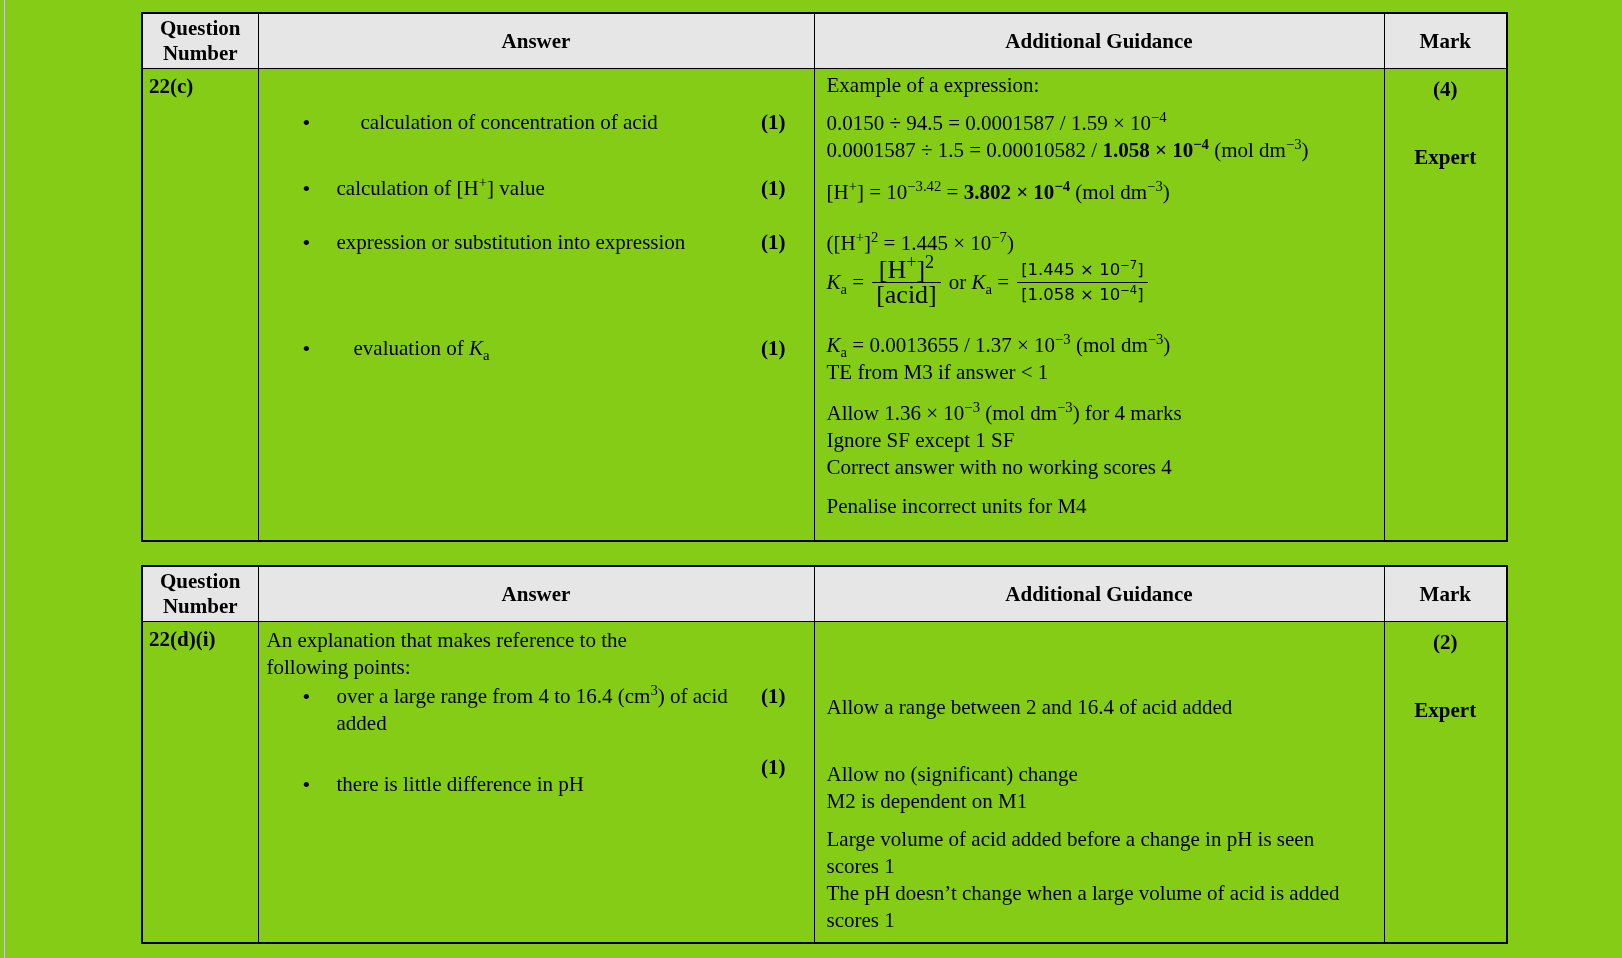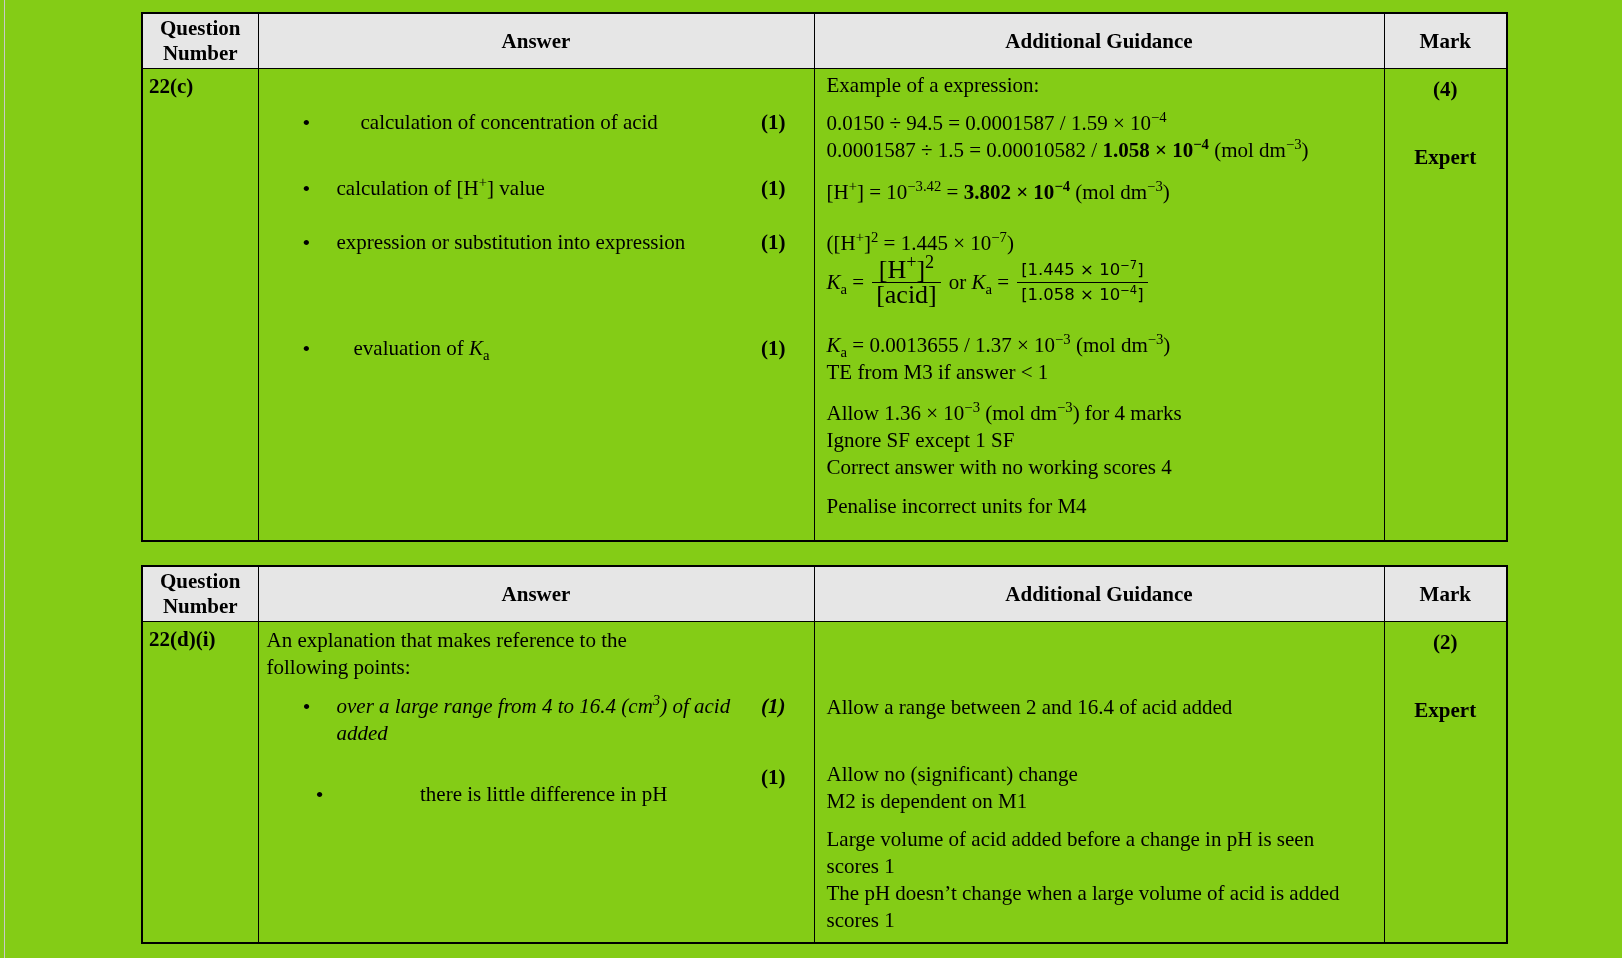--- a/index.html
+++ b/index.html
@@ -66,22 +66,22 @@
   .bullet-row .btext { flex: 1 1 auto; }
   .bullet-row .bmark { flex: 0 0 auto; font-weight: bold; margin-left: 10px; }
   .bmark.raised { position: relative; top: -17px; }
 
   .b1 { margin-top: 40px; gap: 24px; }
   .b2 { margin-top: 38px; }
   .b3 { margin-top: 26px; }
   .b4 { margin-top: 78px; gap: 17px; }
 
   .answer-intro { margin-top: 5px; max-width: 430px; }
-  .t2b1 { margin-top: 12px; padding-left: 36px; font-style: italic; }
-  .t2b2 { margin-top: 34px; padding-left: 36px; text-align: center; }
+  .t2b1 { margin-top: 2px; padding-left: 36px; }
+  .t2b2 { margin-top: 34px; padding-left: 36px; }
   .t2b1 .btext { max-width: 420px; }
 
   
   .guidance-cell { padding: 0 24px 0 12px; }
 
   .g-example   { margin-top: 3px; }
   .g-m1a       { margin-top: 11px; }
   .g-m2        { margin-top: 15px; }
   .g-m3        { margin-top: 24px; }
   .g-ka        { margin-top: 2px; }

